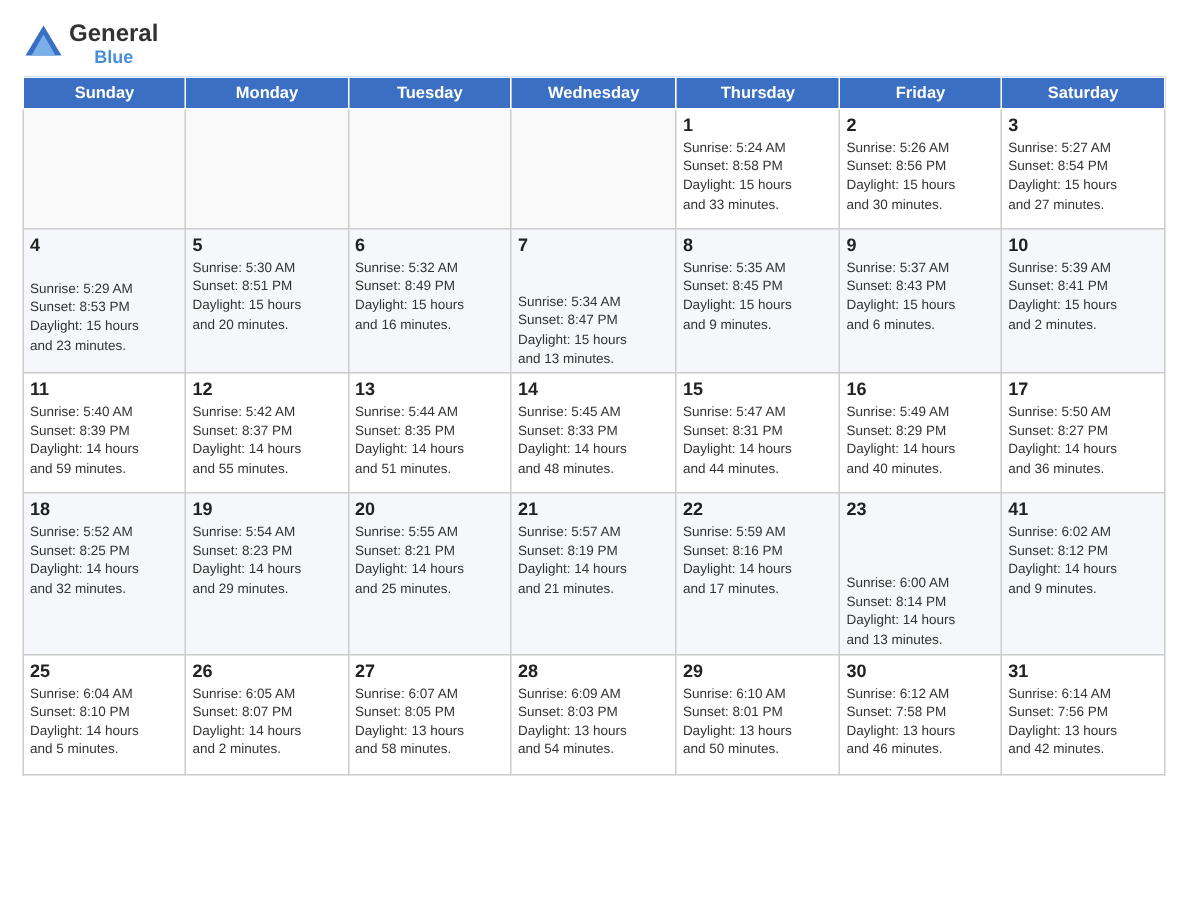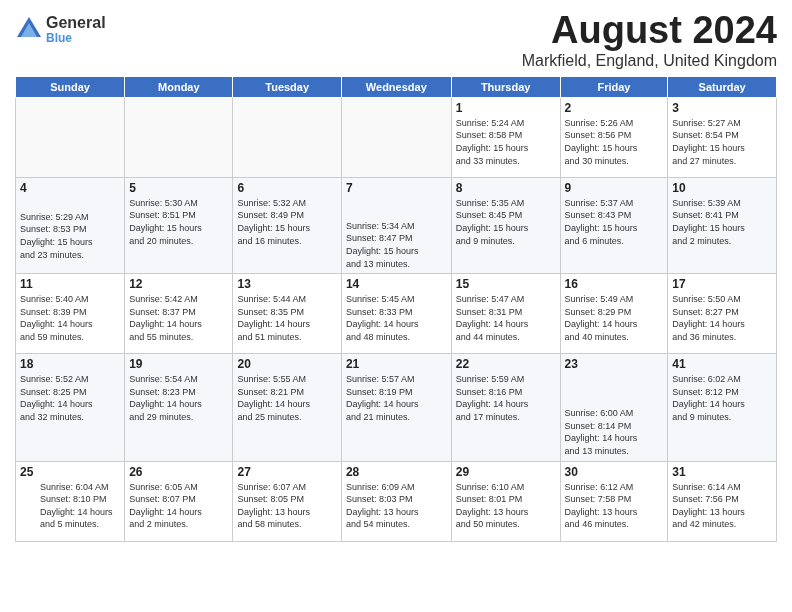--- a/index.html
+++ b/index.html
@@ -22,20 +22,21 @@
     }
     .logo {
       display: flex;
       align-items: center;
       margin-top: 4px;
     }
     .logo-text {
       display: flex;
       flex-direction: column;
       line-height: 1.1;
+      align-items: center;
     }
     .logo-general {
       font-size: 16px;
       font-weight: bold;
       color: #333;
     }
     .logo-blue {
       font-size: 12px;
       font-weight: bold;
       color: #4a90d9;
@@ -106,24 +107,20 @@
   <div class="header">
     <div class="logo">
       <svg class="logo-icon" viewBox="0 0 28 28" xmlns="http://www.w3.org/2000/svg">
         <polygon points="14,2 26,22 2,22" fill="#3a6fc4"></polygon>
         <polygon points="14,8 22,22 6,22" fill="#7ab0e8"></polygon>
       </svg>
       <div class="logo-text">
         <span class="logo-general">General</span>
         <span class="logo-blue">Blue</span>
       </div>
-    </div>
-    <div class="title-block">
-      <div class="month-year">August 2024</div>
-      <div class="location">Markfield, England, United Kingdom</div>
     </div>
   </div>
 
   <table class="calendar">
     <thead>
       <tr>
         <th>Sunday</th>
         <th>Monday</th>
         <th>Tuesday</th>
         <th>Wednesday</th>
@@ -309,21 +306,21 @@
             <div class="day-number">41</div>
             <div class="day-info" style="white-space: pre-line;">Sunrise: 6:02 AM
 Sunset: 8:12 PM
 Daylight: 14 hours
 and 9 minutes.</div>
           </td>
         </tr>
         <tr>
           <td>
             <div class="day-number">25</div>
-            <div class="day-info" style="white-space: pre-line; margin-left: 20px;">Sunrise: 6:04 AM
+            <div class="day-info" style="white-space: pre-line;">Sunrise: 6:04 AM
 Sunset: 8:10 PM
 Daylight: 14 hours
 and 5 minutes.</div>
           </td>
           <td>
             <div class="day-number">26</div>
             <div class="day-info" style="white-space: pre-line;">Sunrise: 6:05 AM
 Sunset: 8:07 PM
 Daylight: 14 hours
 and 2 minutes.</div>

